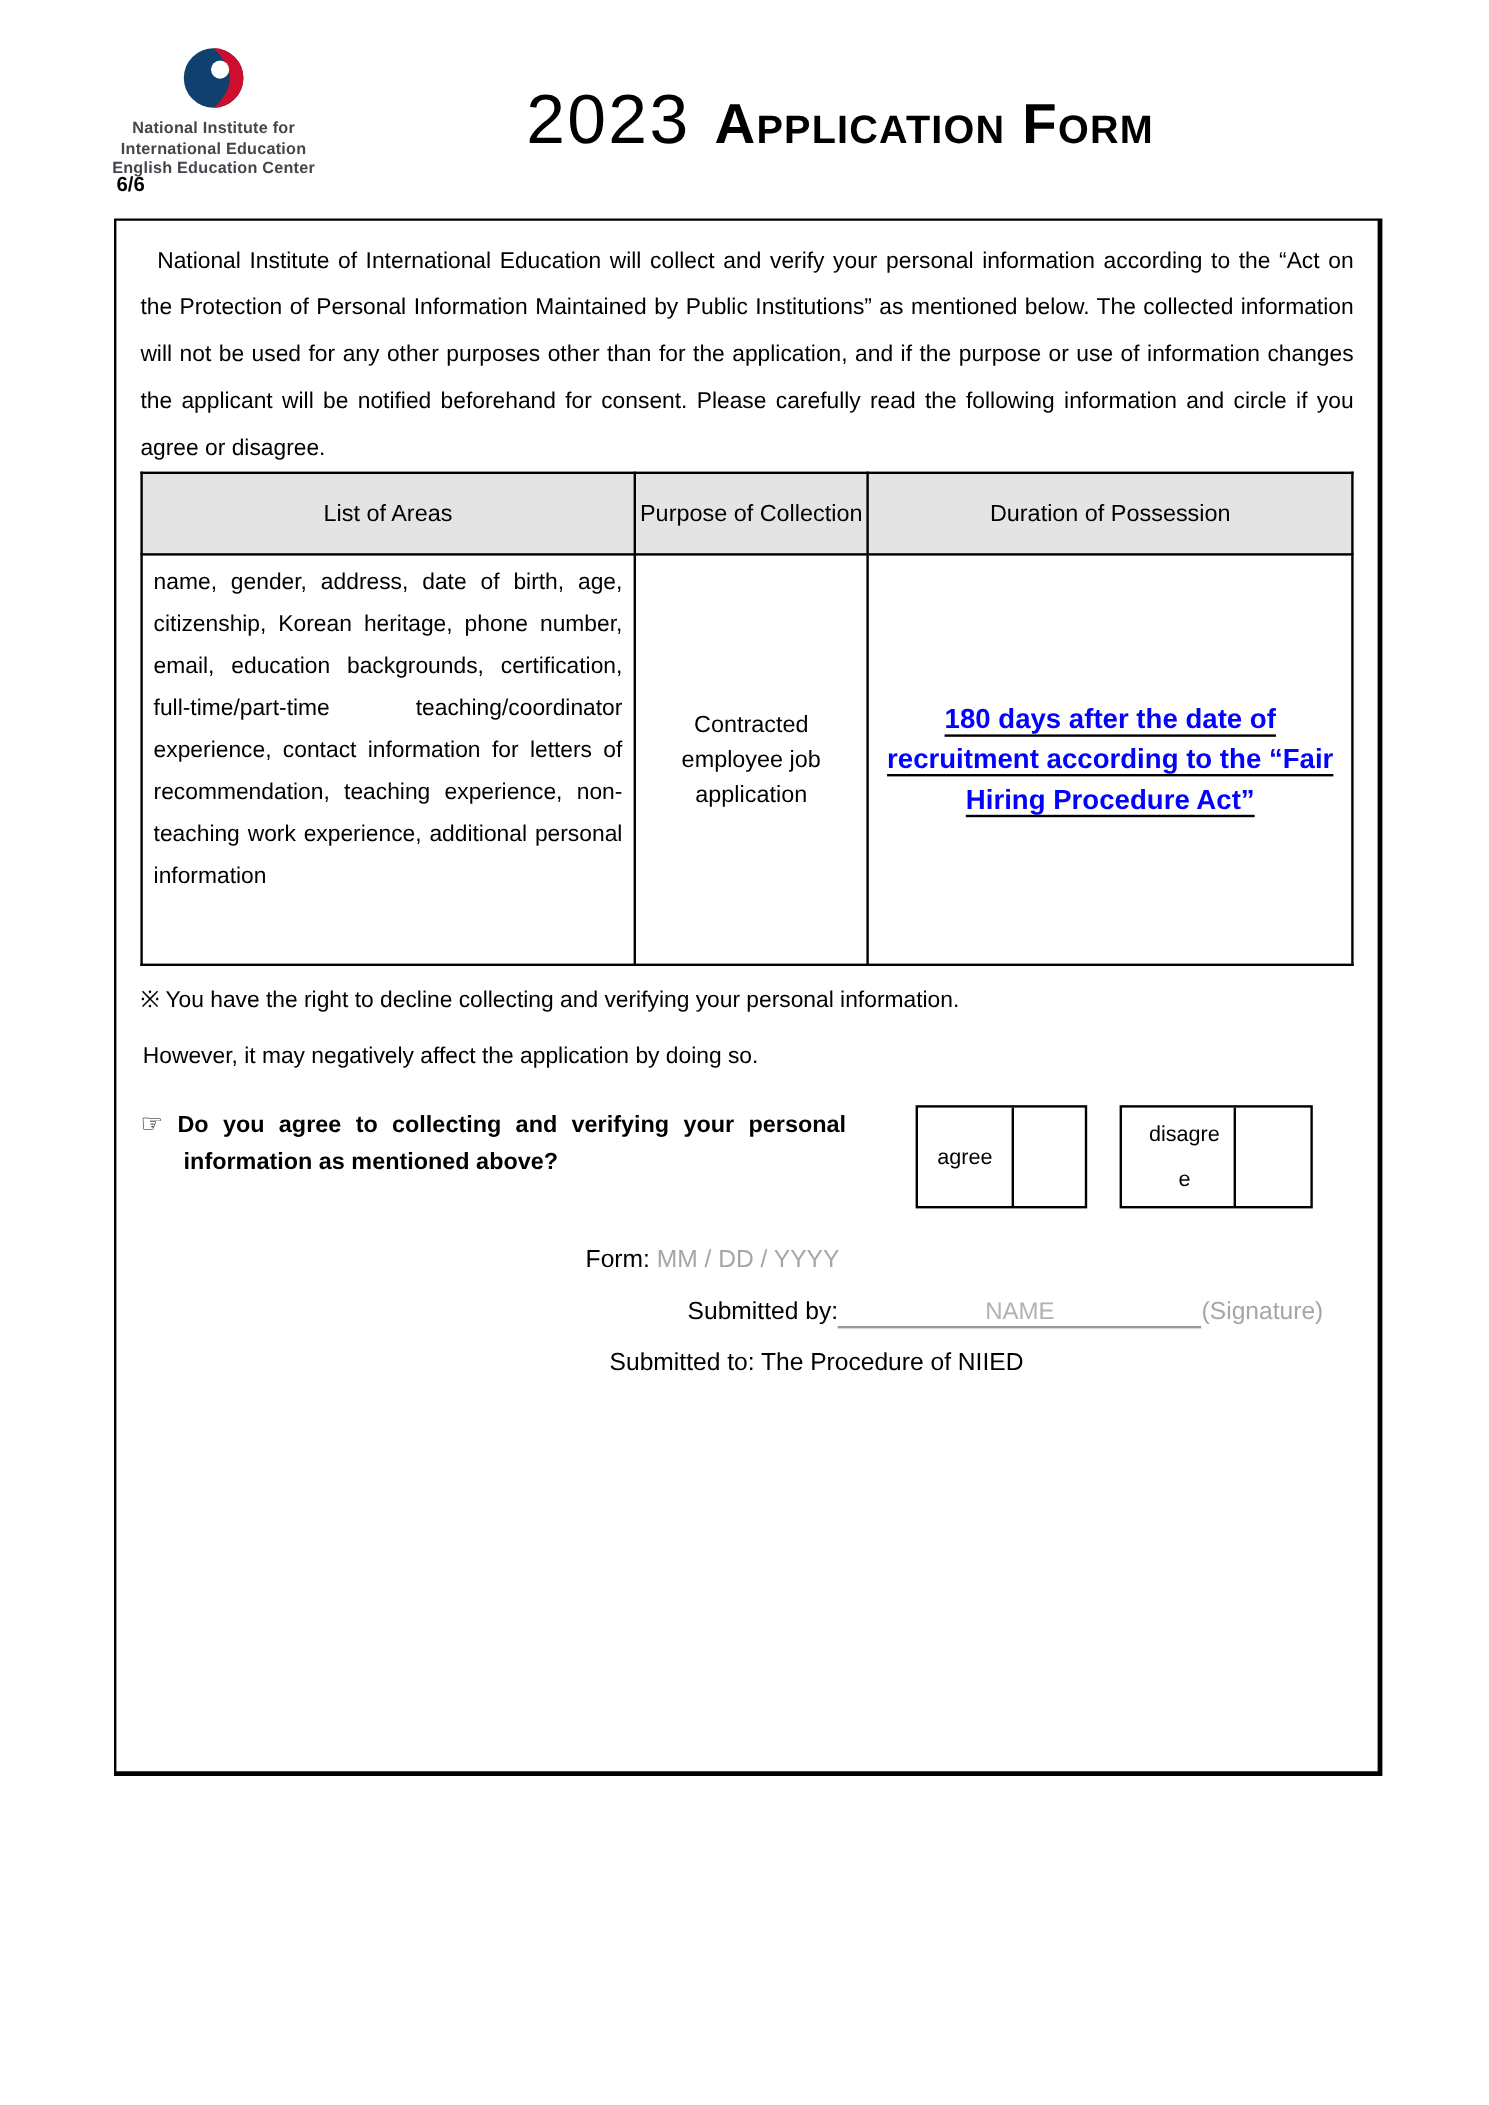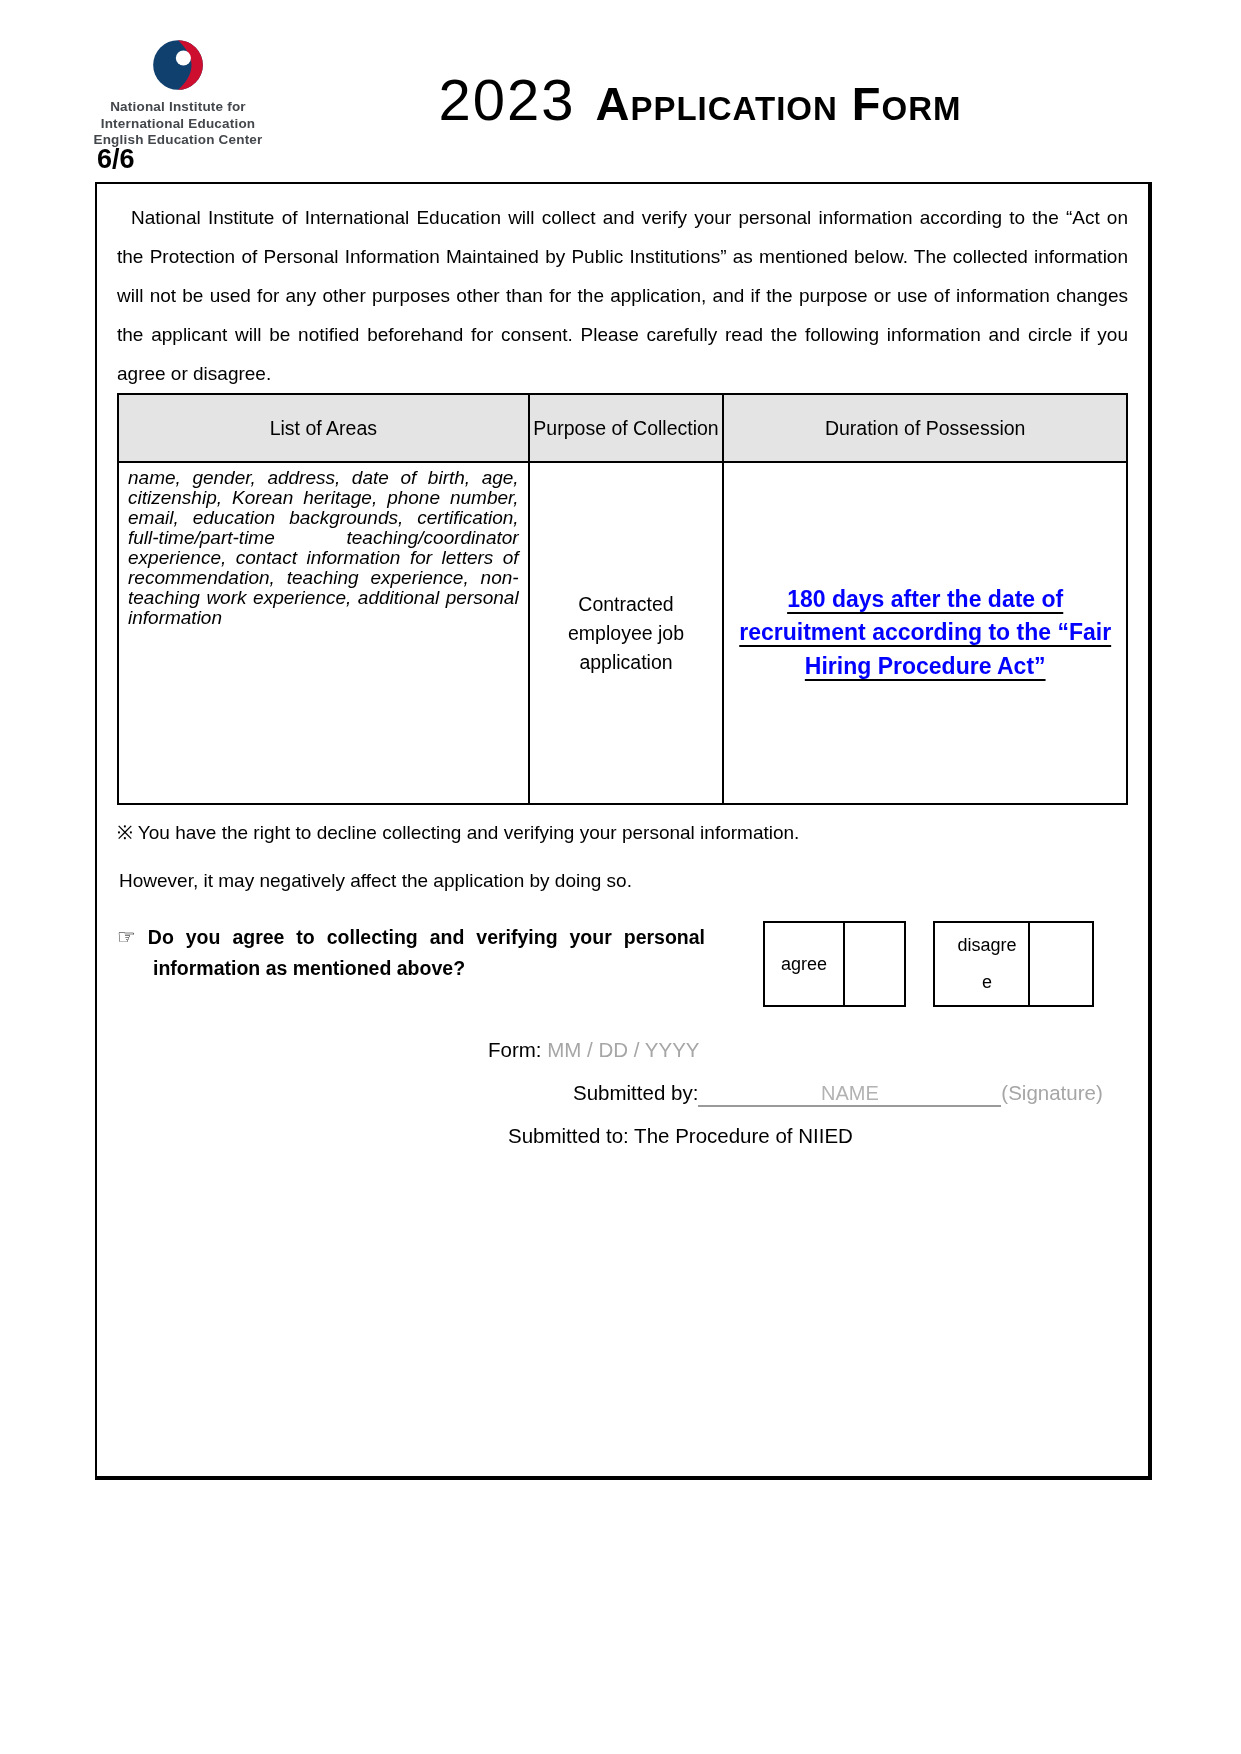--- a/index.html
+++ b/index.html
@@ -10,42 +10,42 @@
 
   
   .logo-block { position:absolute; left:88px; top:38px; width:180px; text-align:center; }
   .logo-mark { width:54px; height:54px; margin:0 auto 7px; display:block; }
   .logo-text { font-size:13.5px; font-weight:600; color:#43474c; line-height:16.5px; letter-spacing:0.2px; }
 
   .page-title { position:absolute; left:330px; top:66px; width:740px; text-align:center; white-space:nowrap; }
   .title-year { font-size:58px; font-weight:400; letter-spacing:2px; }
   .title-main { font-size:47px; font-weight:700; font-variant:small-caps; margin-left:20px; letter-spacing:1px; }
 
-  .page-num { position:absolute; left:97px; top:144px; font-size:27px; font-weight:700; }
+  .page-num { position:absolute; left:97px; top:144px; font-size:17px; font-weight:700; }
 
   
   .main-box {
     position:absolute; left:95px; top:182px; width:1057px; height:1298px;
     box-sizing:border-box; border:2px solid #000; border-right-width:4px; border-bottom-width:4px;
     padding:12px 20px 0 20px;
   }
 
   .notice { font-size:19px; line-height:39px; text-align:justify; text-indent:14px; margin:2px 0 0 0; }
 
   .section-heading { font-size:19.5px; margin:15px 0 17px 0; }
   .section-heading .square { font-weight:400; margin-right:8px; }
   .section-heading .head-text { font-weight:700; }
 
   
   .info-table { width:100%; border-collapse:collapse; table-layout:fixed; }
   .info-table th, .info-table td { border:2px solid #000; }
   .info-table thead th {
     background:#e4e4e4; font-weight:400; font-size:19.5px; line-height:27px; height:64px; text-align:center;
   }
-  td.areas-cell { vertical-align:top; text-align:justify; font-size:19px; line-height:20px; padding:5px 9px; height:330px;font-style:italic; }
+  td.areas-cell { vertical-align:top; text-align:justify; font-size:19px; line-height:35px; padding:5px 9px; height:330px; }
   td.purpose-cell { vertical-align:middle; text-align:center; font-size:19.5px; line-height:29px; padding:0 14px; }
   td.duration-cell { vertical-align:middle; text-align:center; padding:0 12px; }
   .duration-text {
     color:#0202fe; font-weight:700; font-size:23px; line-height:33.5px; display:inline-block; max-width:386px;
     text-decoration:underline; text-decoration-color:#000; text-decoration-thickness:2px; text-underline-offset:5px;
   }
 
   
   .note1 { margin:14px 0 0 0; font-size:19px; }
   .note2 { margin:25px 0 0 2px; font-size:19px; }

